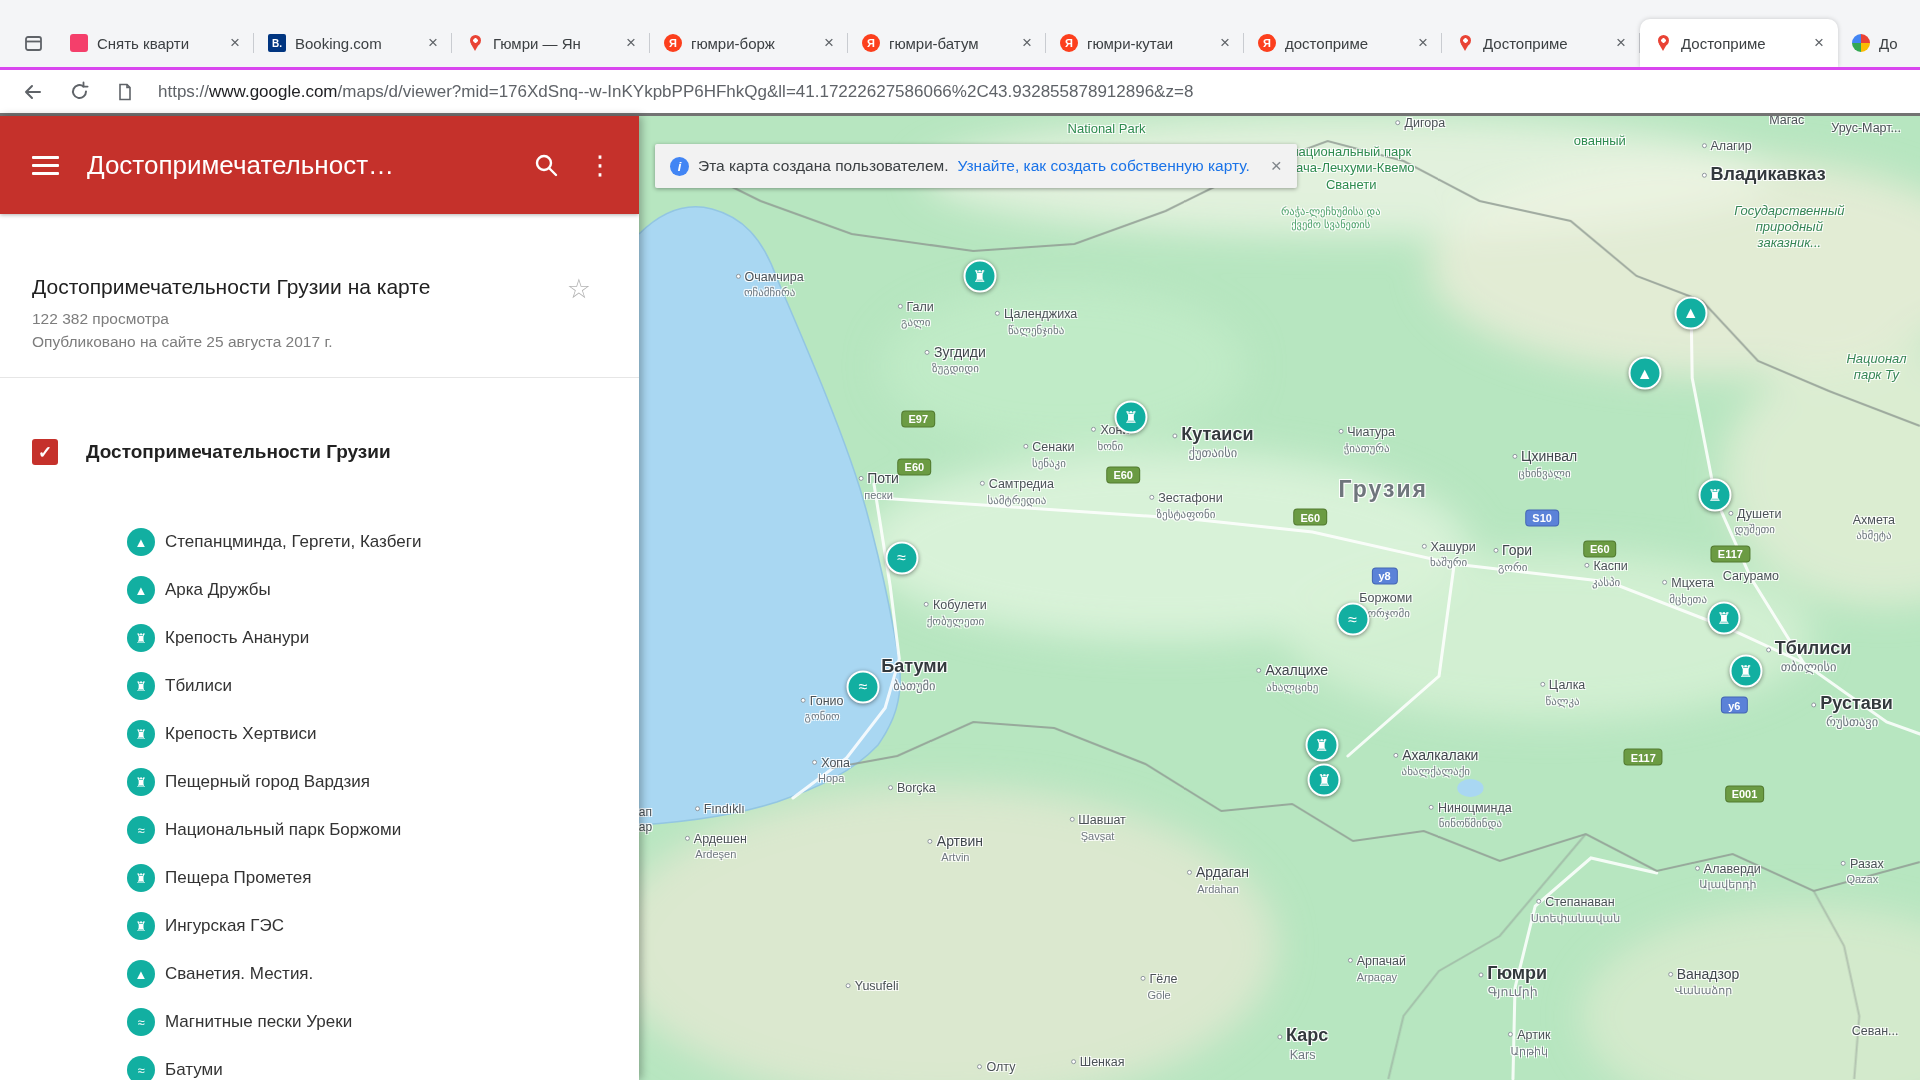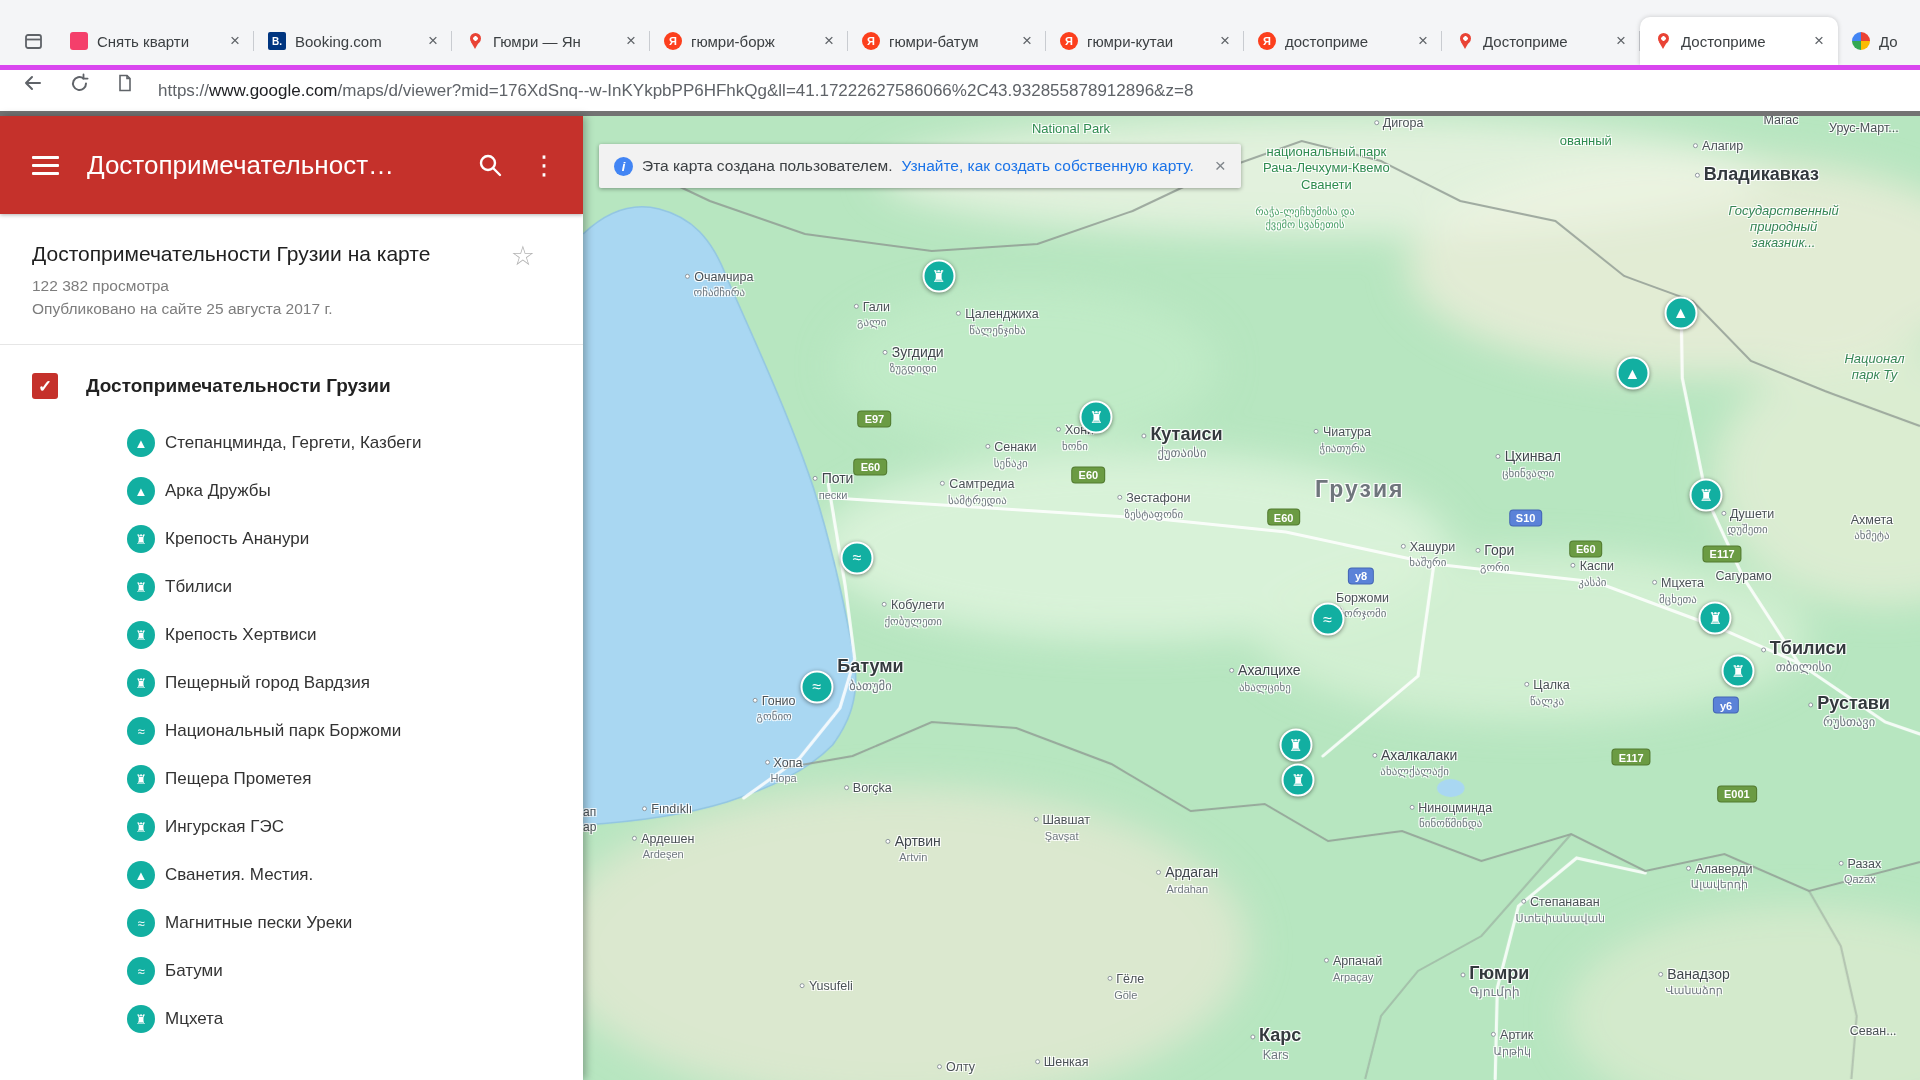--- a/index.html
+++ b/index.html
@@ -1,46 +1,46 @@
 <!DOCTYPE html>
 <html><head>
 <meta charset="utf-8">
 <style>
   *{margin:0;padding:0;box-sizing:border-box;}
   html,body{width:1920px;height:1080px;overflow:hidden;background:#fff;font-family:"Liberation Sans",sans-serif;}
   .browser{width:100%;height:100%;display:flex;flex-direction:column;}
 
   
-  .tabstrip-row{height:70px;background:#f4f5f7;display:flex;align-items:flex-end;padding-left:10px;border-bottom:5px solid #d946ef;flex:0 0 auto;}
+  .tabstrip-row{height:70px;background:#f4f5f7;display:flex;align-items:flex-end;padding-left:10px;border-bottom:3px solid #d946ef;flex:0 0 auto;}
   .tab-actions{width:46px;height:48px;display:flex;align-items:center;justify-content:center;}
   .tabs{display:flex;align-items:flex-end;flex:1;overflow:hidden;height:58px;}
   .tab{width:198px;height:48px;display:flex;align-items:center;gap:9px;padding:0 10px 0 14px;font-size:15px;color:#3c4043;position:relative;border-radius:10px 10px 0 0;flex:0 0 auto;}
   .tab:not(.active)::after{content:'';position:absolute;right:0;top:14px;bottom:14px;width:1px;background:#c9ccd1;}
   .tab.active{background:#fff;box-shadow:0 0 5px rgba(0,0,0,.18);z-index:2;}
   .tab-title{flex:1;white-space:nowrap;overflow:hidden;min-width:0;}
   .tab-close{color:#5f6368;font-size:17px;width:18px;text-align:center;flex:0 0 auto;}
   .favicon{width:18px;height:18px;flex:0 0 auto;display:flex;align-items:center;justify-content:center;font-weight:bold;border-radius:3px;}
   .fav-pink-square{background:#f43f6b;}
   .fav-booking{background:#003580;color:#fff;font-size:10px;border-radius:2px;}
   .fav-yandex{background:#fc3f1d;color:#fff;border-radius:50%;font-size:11px;}
   .fav-map-pin{position:relative;}
   .fav-map-pin::before{content:'';position:absolute;left:3.5px;top:1px;width:11px;height:11px;border-radius:50%;background:radial-gradient(circle,#fff 0 2px,#e94335 2.5px);}
   .fav-map-pin::after{content:'';position:absolute;left:5px;top:10px;border:4px solid transparent;border-top:7px solid #e94335;}
   .fav-colorful{border-radius:50%;background:conic-gradient(#ea4335 0 25%,#fbbc04 0 50%,#34a853 0 75%,#4285f4 0);}
 
   
-  .addressbar{height:46px;background:#fff;display:flex;padding:0 20px;gap:20px;border-bottom:5px solid #737373;flex:0 0 auto;}
+  .addressbar{height:46px;background:#fff;display:flex;align-items:center;padding:0 20px;gap:20px;border-bottom:3px solid #737373;flex:0 0 auto;}
   .nav-btn{width:26px;height:26px;display:flex;align-items:center;justify-content:center;color:#5f6368;}
   .url{display:flex;align-items:center;font-size:17px;white-space:nowrap;overflow:hidden;}
   .url-dim{color:#5f6368;}
   .url-host{color:#202124;}
 
   
   .content{flex:1;display:flex;min-height:0;}
-  .sidebar{width:583px;flex:0 0 auto;background:#fff;z-index:6;box-shadow:3px 0 8px rgba(0,0,0,.28);display:flex;flex-direction:column;overflow:hidden;}
+  .sidebar{width:639px;flex:0 0 auto;background:#fff;z-index:6;box-shadow:3px 0 8px rgba(0,0,0,.28);display:flex;flex-direction:column;overflow:hidden;gap:33px;}
   .sb-header{height:98px;background:#c5312b;display:flex;align-items:center;padding:0 32px;gap:28px;flex:0 0 auto;box-shadow:0 1px 4px rgba(0,0,0,.3);}
   .hamburger{width:27px;display:flex;flex-direction:column;gap:5px;flex:0 0 auto;}
   .hamburger i{display:block;height:3px;background:#fff;border-radius:1px;}
   .sb-title{flex:1;color:#fff;font-size:26px;white-space:nowrap;overflow:hidden;}
   .sb-search{width:26px;height:26px;flex:0 0 auto;}
   .sb-dots{color:#fff;font-size:26px;width:20px;text-align:center;flex:0 0 auto;}
   .sb-info{position:relative;padding:28px 32px 26px;border-bottom:1px solid #e6e6e6;}
   .sb-map-title{font-size:21px;color:#212121;padding-right:70px;}
   .sb-star{position:absolute;right:48px;top:26px;font-size:27px;color:#b3b3b3;}
   .sb-views{margin-top:11px;font-size:15.5px;color:#7d7d7d;}

